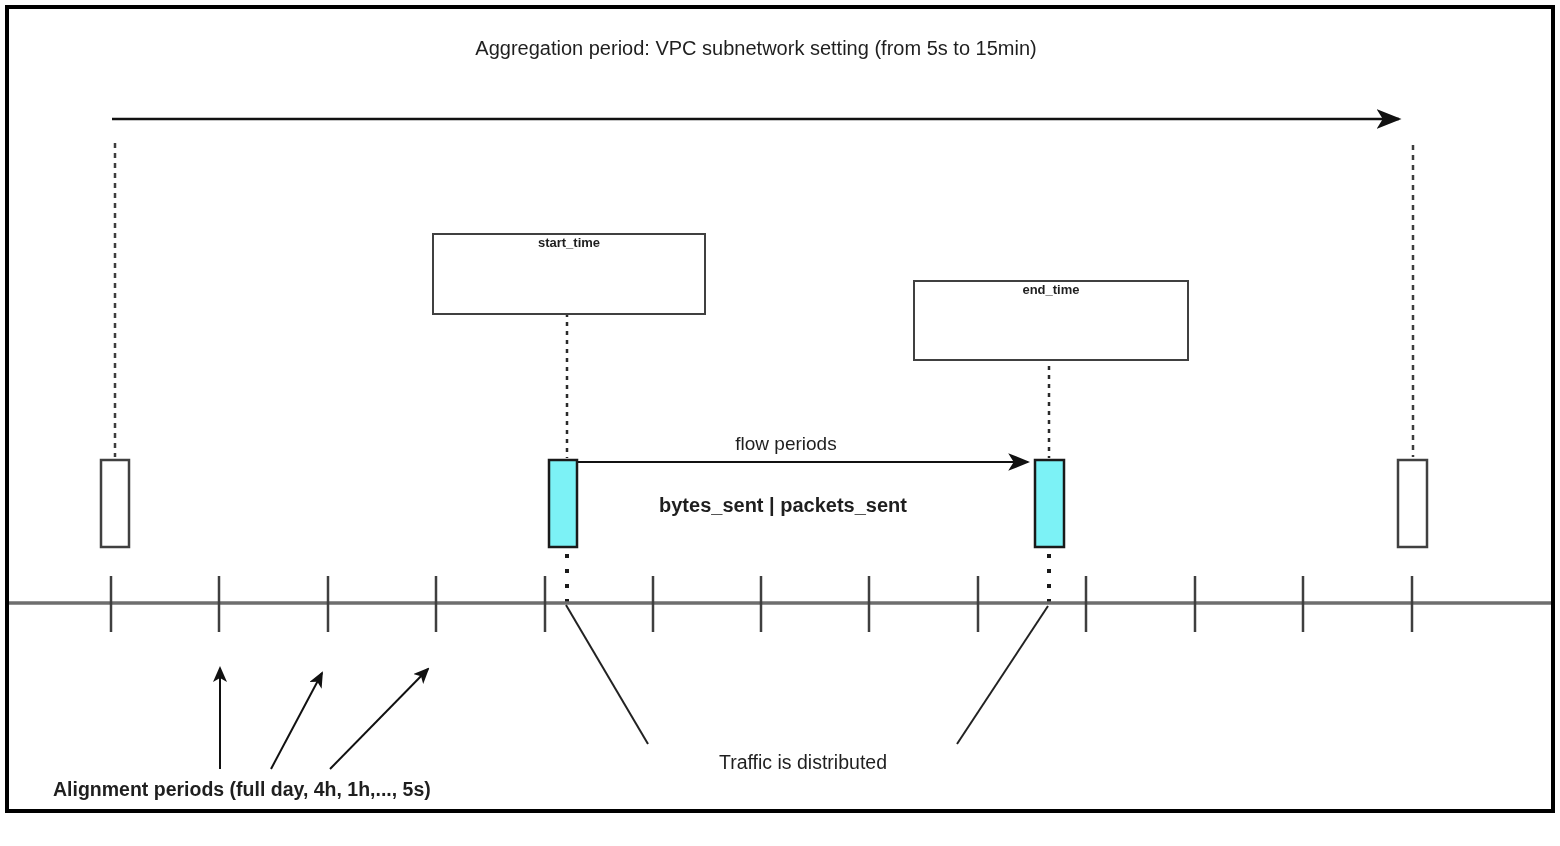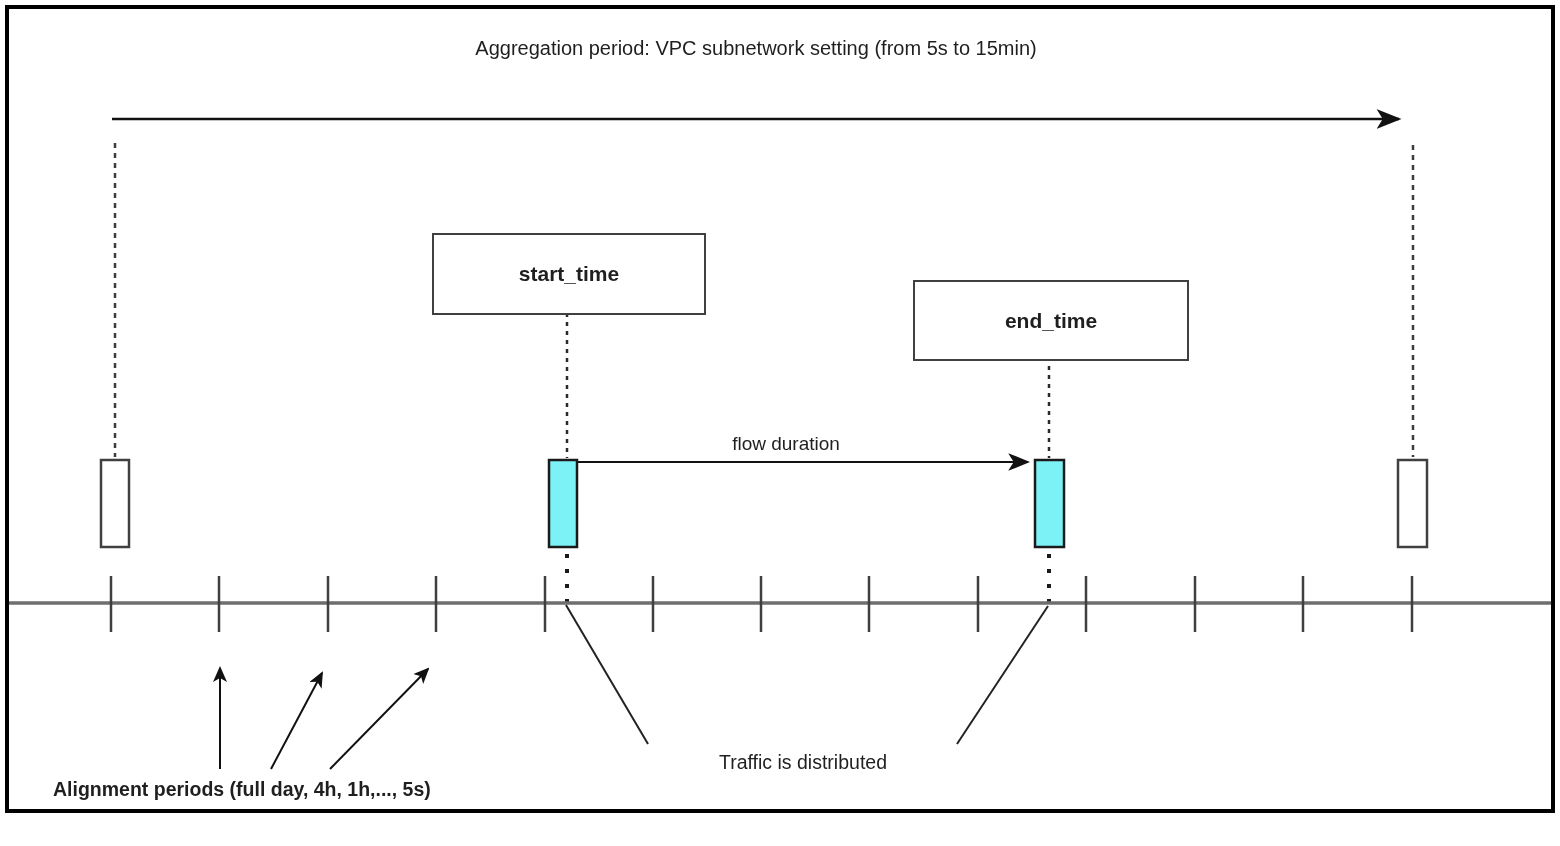--- a/index.html
+++ b/index.html
@@ -23,23 +23,23 @@
   .title {
     left: 756px; top: 37px;
     transform: translateX(-50%);
     font-size: 20px;
   }
   .box {
     position: absolute;
     background: #ffffff;
     border: 2px solid #404040;
     display: flex;
-    align-items: center;
+    align-items: flex-start;
     justify-content: center;
-    font-size: 21px;
+    font-size: 13px;
     font-weight: 700;
   }
   .box.start { left: 432px; top: 233px; width: 270px; height: 78px; }
   .box.end   { left: 913px; top: 233px; width: 272px; height: 77px; margin-top: 47px; }
   .flow-duration {
     left: 786px; top: 433px;
     transform: translateX(-50%);
     font-size: 19px;
   }
   .metrics {
@@ -125,22 +125,23 @@
   <div class="txt title">Aggregation period: VPC subnetwork setting (from 5s to 15min)</div>
 
   <div class="box start">
     <span>start_time</span>
   </div>
 
   <div class="box end">
     <span>end_time</span>
   </div>
 
-  <div class="txt flow-duration">flow duration</div>
+  <div class="txt flow-duration">flow periods</div>
 
+  <div class="txt metrics">bytes_sent | packets_sent</div>
 
   <div class="txt alignment-label">Alignment periods (full day, 4h, 1h,..., 5s)</div>
 
   <div class="txt traffic-note">
     <div>Traffic is distributed</div>
   </div>
 
 </div>
 
 </body></html>

